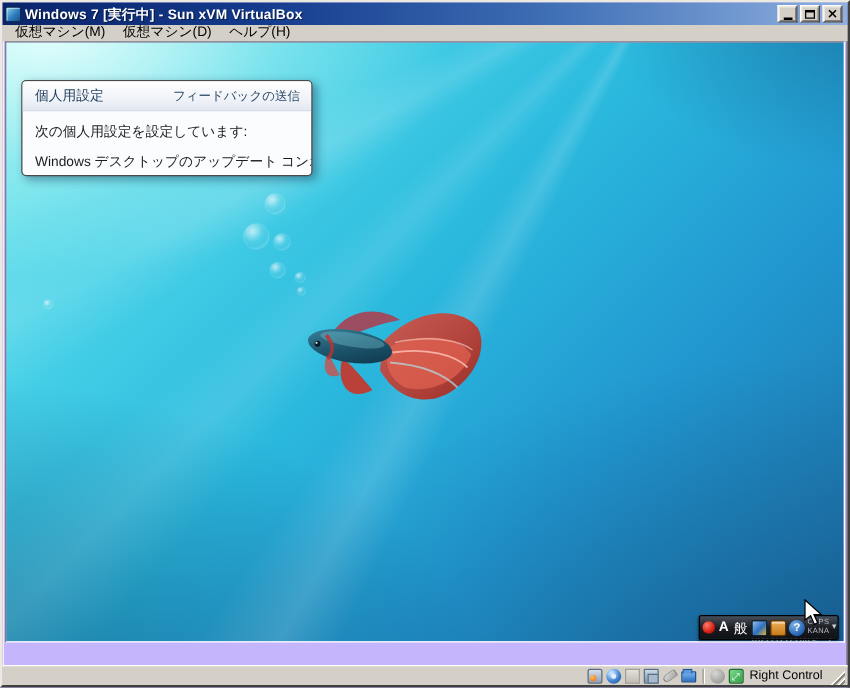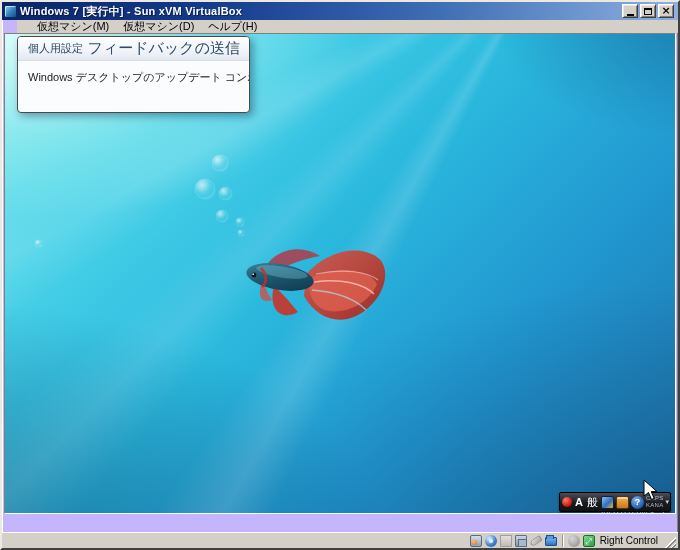--- a/index.html
+++ b/index.html
@@ -40,22 +40,22 @@
     display:flex; align-items:center; justify-content:center;
     cursor:default;
   }
   .glyph-min { width:7px; height:2px; background:#000; margin-top:7px; }
   .glyph-max { width:8px; height:7px; border:1px solid #000; border-top-width:2px; }
   .glyph-close { font-size:11px; font-weight:bold; line-height:10px; color:#000; font-family:"DejaVu Sans",sans-serif; }
 
   
   .menubar {
     height:13px; flex:0 0 13px; background:#d4d0c8;
-    display:flex; align-items:center; gap:0; padding-left:13px;
-    font-size:11px; color:#000;margin-left:15px;
+    display:flex; align-items:center; gap:0; padding-left:3px;
+    font-size:11px; color:#000;
   }
   .menu-item { padding:0 7px; height:13px; line-height:13px; white-space:nowrap; }
 
   
   .viewport {
     flex:1 1 auto; margin:0 2px; position:relative; overflow:hidden;
     border:1px solid; border-color:#808080 #fff #fff #808080;
     background:
       radial-gradient(300px 190px at 103% -6%, rgba(18,88,138,.55), transparent 70%),
       conic-gradient(from 200deg at 80% -15%,
@@ -71,34 +71,34 @@
 
   
   .bubble {
     position:absolute; border-radius:50%;
     background:radial-gradient(circle at 35% 30%, rgba(255,255,255,.65), rgba(255,255,255,.12) 42%, rgba(255,255,255,.04) 62%, rgba(255,255,255,.38) 100%);
     box-shadow:0 0 1px rgba(255,255,255,.55);
   }
 
   
   .dialog {
-    position:absolute; left:12px; top:2px; width:233px; height:77px;
+    position:absolute; left:12px; top:30px; width:233px; height:77px;
     background:#fbfcfe;
     border:1px solid #4a4a4a; border-radius:4px;
     box-shadow:3px 3px 8px rgba(0,25,55,.40), inset 0 0 0 1px rgba(255,255,255,.85);
     overflow:hidden;
   }
   .dialog-header {
     height:24px; display:flex; align-items:center; justify-content:space-between;
     padding:0 9px 0 10px;
     background:linear-gradient(#ffffff,#eef1f7 70%,#e3e8f1);
     border-bottom:1px solid #d8dde6;
   }
   .dialog-title { font-size:11px; color:#1e3c5c; }
-  .dialog-feedback { font-size:15px; color:#2c4a68; cursor:pointer; }
+  .dialog-feedback { font-size:10px; color:#2c4a68; cursor:pointer; }
   .dialog-body { padding:9px 10px; font-size:11px; color:#1c1c1c; }
   .dialog-line { margin-bottom:9px; white-space:nowrap; }
 
   
   .watermark {
     position:absolute; right:7px; top:471px;
     color:#fff; font-size:12px; letter-spacing:1px; opacity:.95;
     text-shadow:0 1px 1px rgba(0,40,70,.4);
   }
   .for-test {
@@ -239,20 +239,21 @@
       <circle cx="24" cy="41" r="2.4" fill="#081b26"></circle>
       <circle cx="23.2" cy="40.2" r=".9" fill="#cfeaf2"></circle>
     </svg>
 
     <div class="dialog">
       <div class="dialog-header">
         <span class="dialog-title">個人用設定</span>
         <span class="dialog-feedback">フィードバックの送信</span>
       </div>
       <div class="dialog-body">
+        <div class="dialog-line">次の個人用設定を設定しています:</div>
         <div class="dialog-line">Windows デスクトップのアップデート コンポーネント</div>
       </div>
     </div>
 
     <div class="watermark">Windows 7</div>
     <div class="for-test">For test</div>
 
     <div class="ime-bar">
       <div class="ime-red"></div>
       <span class="ime-mode">A</span>

